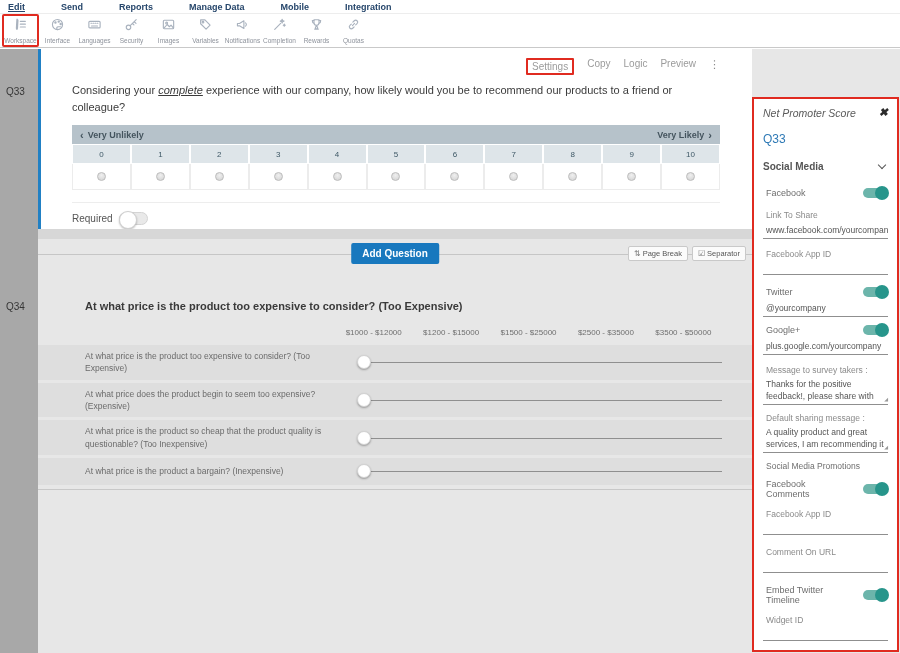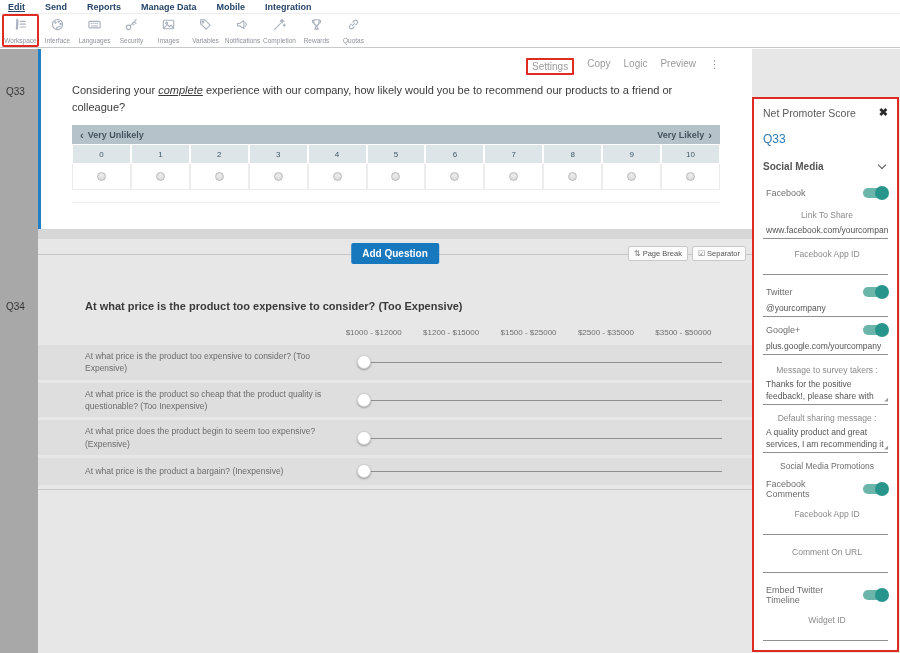--- a/index.html
+++ b/index.html
@@ -1,20 +1,20 @@
 <!DOCTYPE html>
 <html><head>
 <meta charset="utf-8">
 <style>
   * { margin:0; padding:0; box-sizing:border-box; }
   html,body { width:900px; height:653px; overflow:hidden; background:#fff;
     font-family:"Liberation Sans", sans-serif; }
 
   
-  .menubar { height:14px; display:flex; gap:20px; padding:2px 0 0 8px;
+  .menubar { height:14px; display:flex; gap:36px; padding:2px 0 0 8px;
     border-bottom:1px solid #ededed; background:#fff; }
   .menu-item { font-size:9px; font-weight:bold; color:#26466b; cursor:pointer; }
   .menu-item.active { text-decoration:underline; }
 
   
   .toolbar { height:34px; display:flex; align-items:stretch; padding-left:2px;
     border-bottom:1px solid #c9c9c9; background:#fff; }
   .tool { width:37px; display:flex; flex-direction:column; align-items:center;
     justify-content:center; gap:1px; cursor:pointer; }
   .tool svg { width:15px; height:15px; stroke:#a9b2be; fill:none;
@@ -88,35 +88,35 @@
   .q34-row .rlab { width:250px; font-size:8.5px; color:#6b6b6b; line-height:1.45; }
   .slider { flex:1; position:relative; height:14px; margin-left:22px; }
   .slider .track { position:absolute; top:7px; left:6px; right:0; border-top:1px solid #8f8f8f; }
   .slider .thumb { position:absolute; top:0; left:0; width:14px; height:14px; border-radius:50%;
     background:#fff; border:1px solid #d2d2d2; box-shadow:0 1px 2px rgba(0,0,0,.3); cursor:pointer; }
   .q34-endline { margin-top:4px; border-top:1px solid #c8c8c8; }
 
   
   .panel { position:absolute; top:48px; right:1px; width:147px; bottom:1px; background:#fff;
     border:2px solid #e02b20; padding:8px 9px 0 9px; overflow:hidden; }
-  .p-titlerow { display:flex; justify-content:space-between; align-items:flex-start; }
+  .p-titlerow { display:flex; justify-content:space-between; align-items:flex-start;font-style:italic; }
   .p-title { font-size:10.5px; color:#5a5a5a; }
   .p-close { font-size:11px; color:#2b2b2b; font-weight:bold; cursor:pointer; line-height:1; }
   .p-qid { margin-top:13px; font-size:12px; color:#2e79b5; }
   .p-sectionrow { margin-top:15px; display:flex; justify-content:space-between; align-items:center; }
   .p-section { font-size:10px; font-weight:bold; color:#555; }
   .chev { width:6px; height:6px; border-right:1.5px solid #555; border-bottom:1.5px solid #555;
     transform:rotate(45deg); margin-right:3px; margin-top:-3px; cursor:pointer; }
   .p-row { display:flex; justify-content:space-between; align-items:center; padding-left:3px;gap:23px; }
   .p-itemlab { font-size:9px; color:#6e6e6e; }
   .tgl-on { width:25px; height:10px; border-radius:5px; background:#6cb5ab; position:relative;
     cursor:pointer; flex:none; }
   .tgl-on::after { content:""; position:absolute; right:-1px; top:-2px; width:14px; height:14px;
     border-radius:50%; background:#27958b; }
-  .p-label { font-size:8.5px; color:#8a8a8a; padding-left:3px;text-align:center; }
+  .p-label { font-size:8.5px; color:#8a8a8a; padding-left:3px; }
   .p-input { display:block; width:100%; border:none; border-bottom:1px solid #8f8f8f;
     font-size:8.5px; color:#555; padding:2px 0 3px 3px; background:transparent;
     font-family:"Liberation Sans", sans-serif; outline:none; }
   .ta-wrap { position:relative; }
   .p-textarea { display:block; width:100%; border:none; border-bottom:1px solid #8f8f8f;
     font-size:8.5px; color:#555; padding:1px 0 2px 3px; background:transparent; resize:none;
     height:27px; line-height:1.4; overflow:hidden; font-family:"Liberation Sans", sans-serif; outline:none; }
   .ta-wrap::after { content:"◢"; position:absolute; right:0; bottom:3px; font-size:5px; color:#999; }
   .p-note { font-size:8.5px; color:#7a7a7a; line-height:1.7; padding-left:3px; }
   .mt2{margin-top:2px}.mt3{margin-top:3px}.mt4{margin-top:4px}.mt8{margin-top:8px}
@@ -306,20 +306,24 @@
           <span class="cell">
               <span class="radio"></span>
             </span>
           <span class="cell">
               <span class="radio"></span>
             </span>
         </div>
       </div>
 
       <div class="req-divider"></div>
+      <div class="req-row">
+        <span class="req-label">Required</span>
+        <span class="tgl-off"></span>
+      </div>
     </div>
 
     <div class="gap-band"></div>
 
     <div class="zone">
       <div class="addq-line"></div>
       <div class="addq-btn">Add Question</div>
       <div class="pbsep">
         <span class="mini-btn">
           <span class="mico">⇅</span>
@@ -341,28 +345,28 @@
       </div>
       <div class="q34-rows">
         <div class="q34-row">
           <span class="rlab">At what price is the product too expensive to consider? (Too Expensive)</span>
           <span class="slider">
               <span class="track"></span>
               <span class="thumb"></span>
             </span>
         </div>
         <div class="q34-row">
-          <span class="rlab">At what price is the product so cheap that the product quality is questionable? (Too Inexpensive)</span>
+          <span class="rlab">At what price does the product begin to seem too expensive? (Expensive)</span>
           <span class="slider">
               <span class="track"></span>
               <span class="thumb"></span>
             </span>
         </div>
         <div class="q34-row">
-          <span class="rlab">At what price does the product begin to seem too expensive? (Expensive)</span>
+          <span class="rlab">At what price is the product so cheap that the product quality is questionable? (Too Inexpensive)</span>
           <span class="slider">
               <span class="track"></span>
               <span class="thumb"></span>
             </span>
         </div>
         <div class="q34-row">
           <span class="rlab">At what price is the product a bargain? (Inexpensive)</span>
           <span class="slider">
               <span class="track"></span>
               <span class="thumb"></span>

